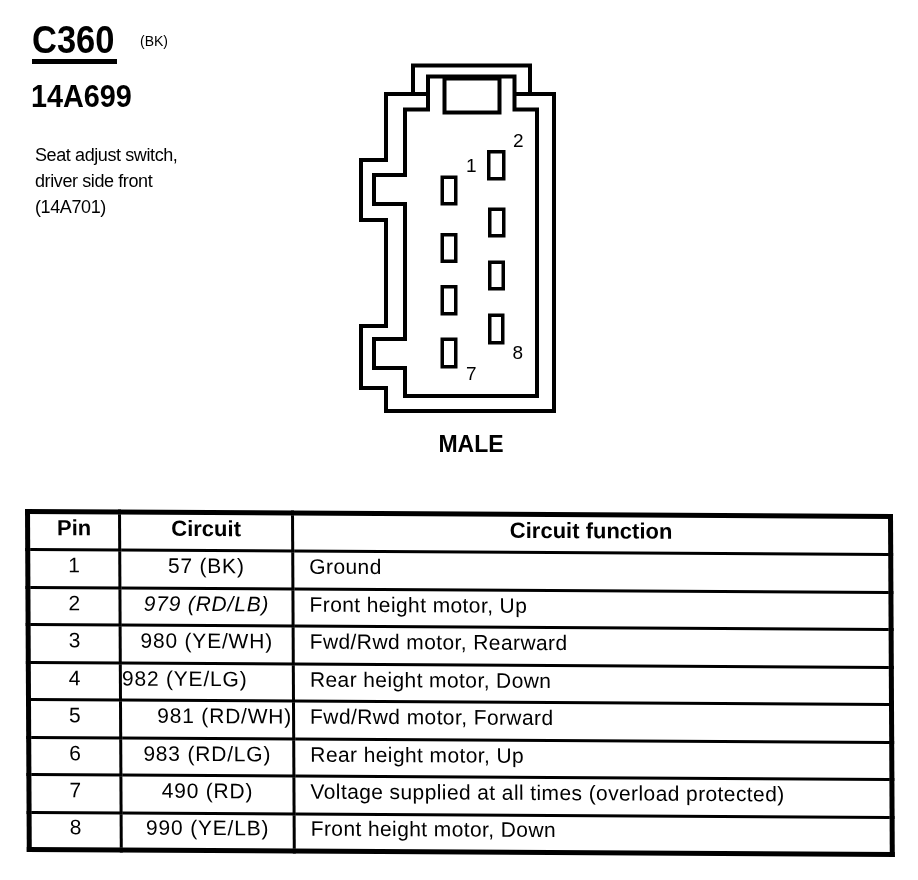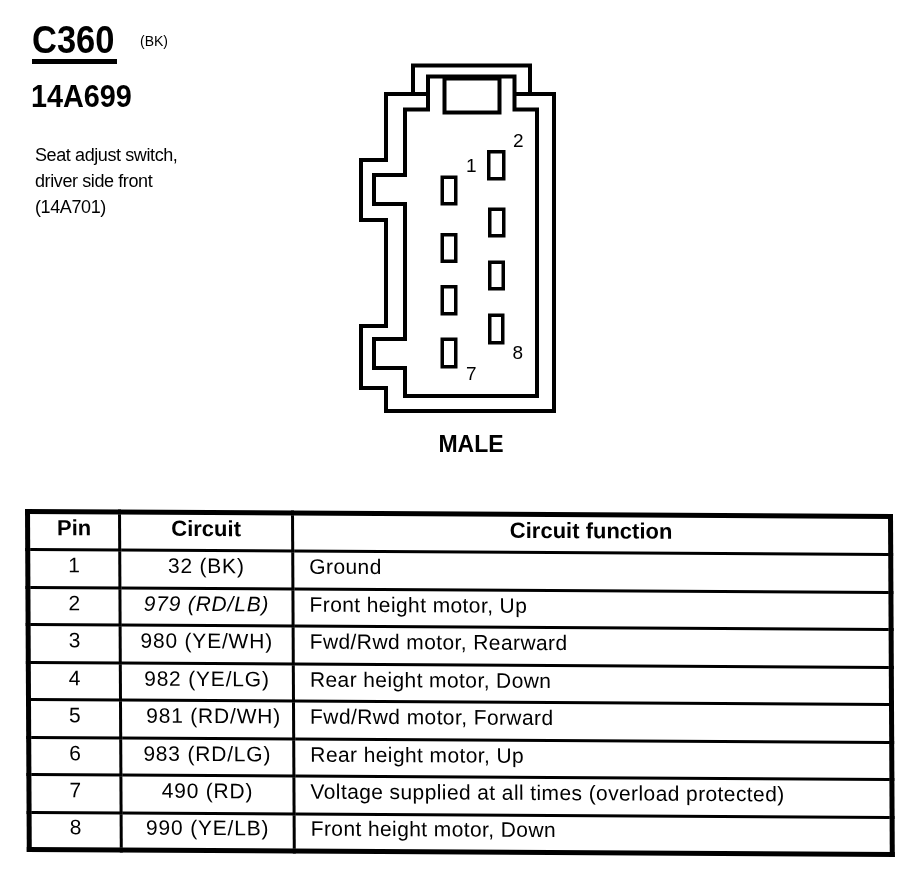--- a/index.html
+++ b/index.html
@@ -67,45 +67,45 @@
 
   <tbody>
       <tr style="height:38px;">
     <th style="border:3px solid #000;text-align:center;padding:0 0 6px 0;">Pin</th>
     <th style="border:3px solid #000;text-align:center;padding:0 0 6px 0;">Circuit</th>
     <th style="border:3px solid #000;text-align:center;padding:0 0 6px 0;">Circuit function</th>
   </tr>
 
   <tr style="height:37.5px;">
     <td style="border:3px solid #000;text-align:center;padding:0 0 6px 0;">1</td>
-    <td class="cc" style="border:3px solid #000;text-align:center;padding:0 0 6px 0;">32 (BK)</td>
+    <td class="cc" style="border:3px solid #000;text-align:center;padding:0 0 6px 0;">57 (BK)</td>
     <td style="border:3px solid #000;padding:0 0 6px 15px;">Ground</td>
   </tr>
 
   <tr style="height:37.5px;">
     <td style="border:3px solid #000;text-align:center;padding:0 0 6px 0;">2</td>
     <td class="cc" style="border:3px solid #000;text-align:center;padding:0 0 6px 0;font-style:italic;">979 (RD/LB)</td>
     <td style="border:3px solid #000;padding:0 0 6px 15px;">Front height motor, Up</td>
   </tr>
 
   <tr style="height:37.5px;">
     <td style="border:3px solid #000;text-align:center;padding:0 0 6px 0;">3</td>
     <td class="cc" style="border:3px solid #000;text-align:center;padding:0 0 6px 0;">980 (YE/WH)</td>
     <td style="border:3px solid #000;padding:0 0 6px 15px;">Fwd/Rwd motor, Rearward</td>
   </tr>
 
   <tr style="height:37.5px;">
     <td style="border:3px solid #000;text-align:center;padding:0 0 6px 0;">4</td>
-    <td class="cc" style="border:3px solid #000;text-align:center;padding:0 0 6px 0;margin-left:40px;">982 (YE/LG)</td>
+    <td class="cc" style="border:3px solid #000;padding:0 0 6px 0;margin-left:40px;">982 (YE/LG)</td>
     <td style="border:3px solid #000;padding:0 0 6px 15px;">Rear height motor, Down</td>
   </tr>
 
   <tr style="height:37.5px;">
     <td style="border:3px solid #000;text-align:center;padding:0 0 6px 0;">5</td>
-    <td class="cc" style="border:3px solid #000;text-align:center;padding:0 0 6px 13px;">981 (RD/WH)</td>
+    <td class="cc" style="border:3px solid #000;text-align:right;padding:0 0 6px 13px;">981 (RD/WH)</td>
     <td style="border:3px solid #000;padding:0 0 6px 15px;">Fwd/Rwd motor, Forward</td>
   </tr>
 
   <tr style="height:37.5px;">
     <td style="border:3px solid #000;text-align:center;padding:0 0 6px 0;">6</td>
     <td class="cc" style="border:3px solid #000;text-align:center;padding:0 0 6px 0;">983 (RD/LG)</td>
     <td style="border:3px solid #000;padding:0 0 6px 15px;">Rear height motor, Up</td>
   </tr>
 
   <tr style="height:37.5px;">

